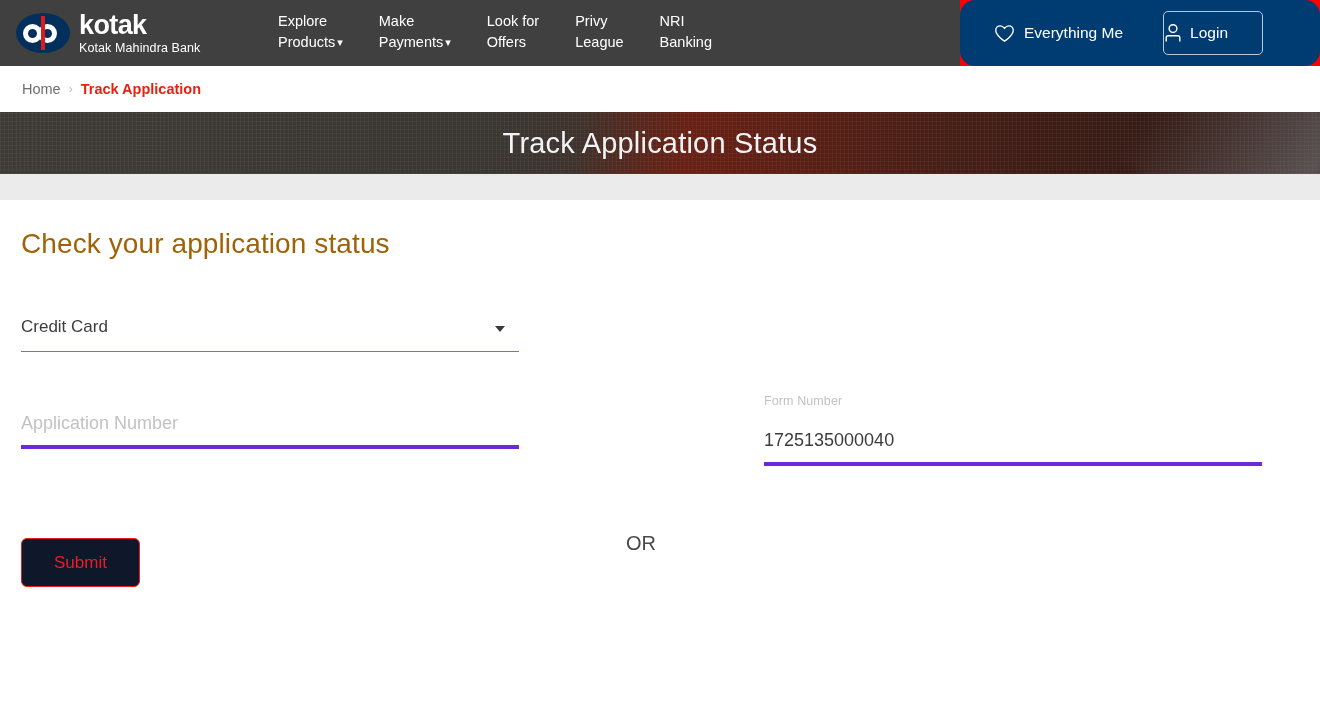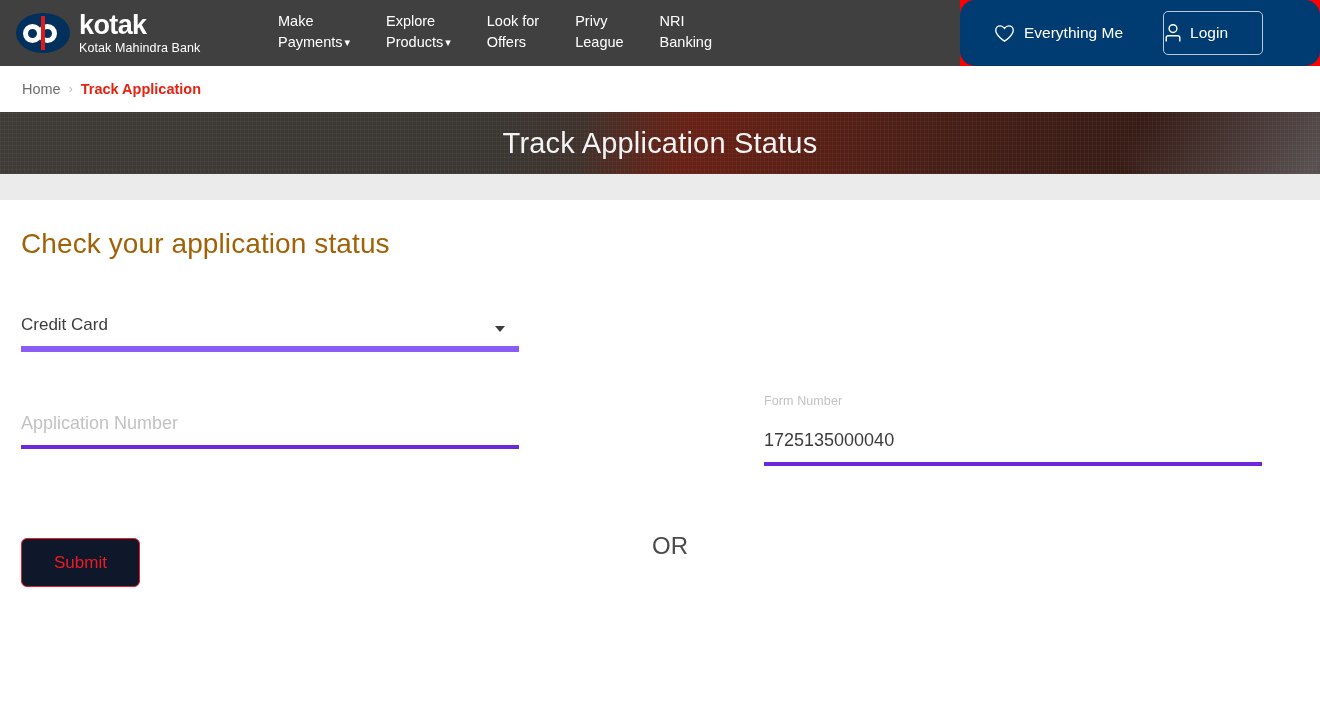--- a/index.html
+++ b/index.html
@@ -224,21 +224,21 @@
   }
   .field-select {
     left: 21px;
     top: 0;
     width: 498px;
   }
   .select-control {
     width: 100%;
     height: 44px;
     border: none;
-    border-bottom: 6px solid #8b5cf6;
+    border-bottom: 1px solid #8b5cf6;
     background: transparent;
     font-size: 17px;
     color: #3c3c3c;
     font-family: "Liberation Sans", sans-serif;
     padding: 0 24px 6px 0;
     outline: none;
     appearance: none;
     -webkit-appearance: none;
     cursor: pointer;
     position: relative;
@@ -269,23 +269,23 @@
     font-size: 18px;
     color: #3c3c3c;
     font-family: "Liberation Sans", sans-serif;
     padding: 0 2px 6px 0;
     outline: none;
   }
   .text-input::placeholder { color: #c2c2c2; }
 
   .or-label {
     position: absolute;
-    left: 652px;
+    left: 626px;
     top: 332px;
-    font-size: 24px;
+    font-size: 20px;
     color: #4a4a4a;
   }
 
   .field-formno {
     left: 764px;
     top: 86px;
     width: 498px;
   }
   .field-label {
     font-size: 12.5px;
@@ -323,24 +323,24 @@
         <div class="logo-ring right"></div>
         <div class="logo-bar"></div>
       </div>
       <div class="logo-text">
         <span class="logo-name">kotak</span>
         <span class="logo-sub">Kotak Mahindra Bank</span>
       </div>
     </div>
 
     <nav class="nav">
+      <div class="nav-item"><span>Explore
+Products</span><span class="caret">▾</span></div>
       <div class="nav-item"><span>Make
 Payments</span><span class="caret">▾</span></div>
-      <div class="nav-item"><span>Explore
-Products</span><span class="caret">▾</span></div>
       <div class="nav-item"><span>Look for
 Offers</span></div>
       <div class="nav-item"><span>Privy
 League</span></div>
       <div class="nav-item"><span>NRI
 Banking</span></div>
     </nav>
   </div>
 
   <div class="header-right">

